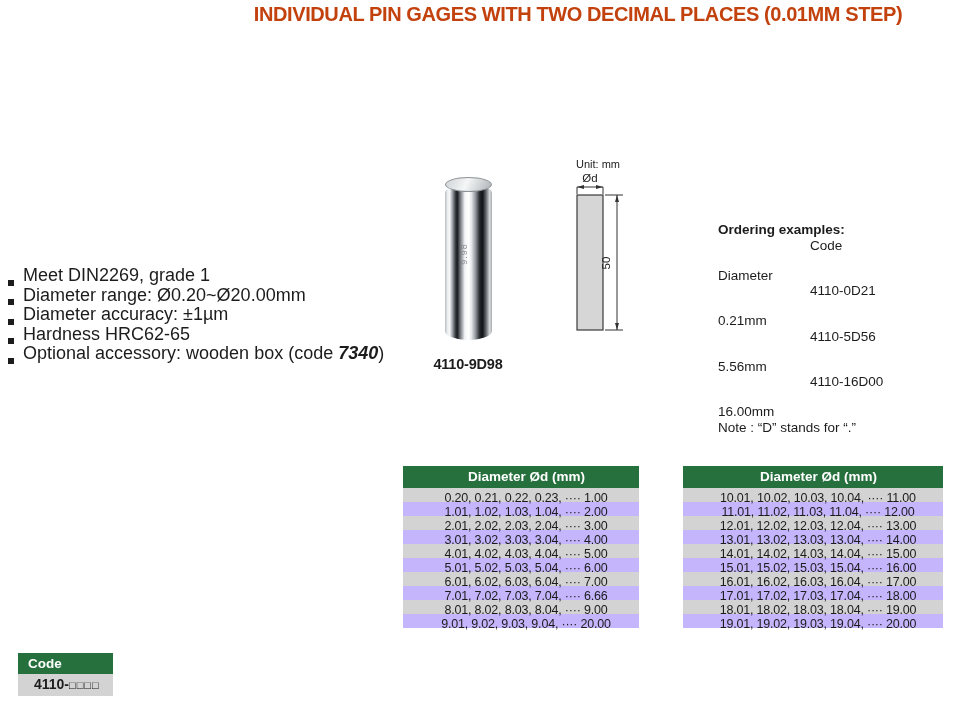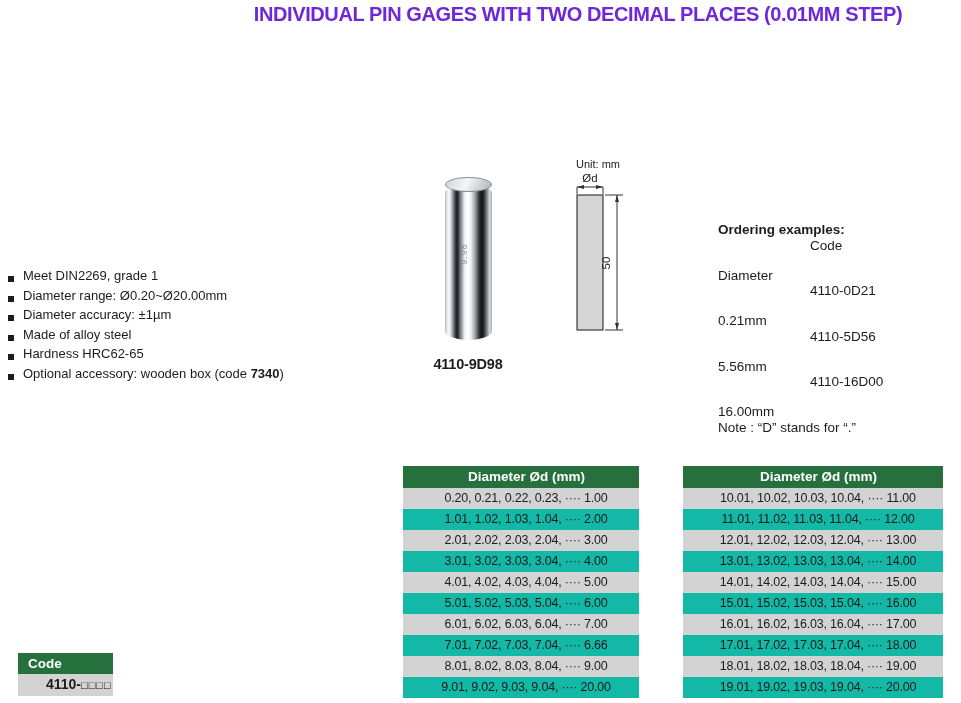--- a/index.html
+++ b/index.html
@@ -2,27 +2,27 @@
 <html><head>
 <meta charset="utf-8">
 <style>
   * { margin:0; padding:0; box-sizing:border-box; }
   html,body { width:961px; height:703px; background:#ffffff; overflow:hidden;
     font-family:"Liberation Sans","DejaVu Sans",sans-serif; color:#1c1c1c; }
   .abs { position:absolute; }
 
   
   .title { left:195px; top:3px; width:766px; text-align:center;
-    font-size:20px; font-weight:bold; letter-spacing:-0.4px; color:#6d28d9; white-space:nowrap; }
+    font-size:20px; font-weight:bold; letter-spacing:-0.4px; color:#c2410c; white-space:nowrap; }
 
   
   .features { left:8px; top:266px; width:400px; }
-  .feature { display:flex; align-items:center; line-height:19.5px; font-size:13px; }
+  .feature { display:flex; align-items:flex-end; line-height:19.5px; font-size:18px; }
   .bullet-sq { width:6px; height:6px; background:#1c1c1c; margin:7px 9px 0 0; flex:0 0 auto; }
-  .bold { font-weight:bold; }
+  .bold { font-weight:bold;font-style:italic; }
 
   
   .pin-wrap { left:445px; top:177px; width:47px; height:163px; }
   .pin-body { position:absolute; left:0; top:7px; width:47px; height:156px;
     border-radius:50% / 9px;
     background:linear-gradient(90deg,
       #b7babe 0%, #e9ebee 5%, #f7f8fa 10%, #9aa0a6 16%, #3d4145 22%, #17191b 26%,
       #6c7176 32%, #f1f3f5 42%, #ffffff 50%, #e7e9eb 56%, #9ba1a7 64%,
       #24282c 74%, #131517 80%, #606569 87%, #d6d9dc 95%, #a9adb1 100%); }
   .pin-top { position:absolute; left:0; top:0; width:47px; height:15px; border-radius:50%;
@@ -42,54 +42,50 @@
   .ord-title { font-weight:bold; }
   .ord-row { display:flex; }
   .ord-col1 { width:92px; flex:0 0 auto;margin-top:30px; }
 
   
   .gtable { top:466px;text-align:center; }
   .gtable.left { left:403px; width:236px; }
   .gtable.right { left:683px; width:260px; }
   .thead { height:21.5px; background:#26703D; color:#ffffff; font-weight:bold;
     font-size:13.5px; line-height:21.5px; padding-left:11px; }
-  .trow { height:21px; font-size:12.5px; line-height:21px; padding-left:10px;
+  .trow { height:14px; font-size:12.5px; line-height:21px; padding-left:10px;
     letter-spacing:-0.2px; white-space:nowrap; }
   .trow.dark { background:#d3d3d3; }
-  .trow.light { background:#14b8a6; }
+  .trow.light { background:#c4b5fd; }
 
   
   .code-box { left:18px; top:653px; width:95px; }
   .code-head { height:21px; background:#26703D; color:#ffffff; font-weight:bold;
     font-size:13.5px; line-height:21px; padding-left:10px; }
   .code-val { height:21.5px; background:#d3d3d3; font-size:14px; line-height:21.5px;
-    padding-left:28px; font-weight:bold; }
+    padding-left:16px; font-weight:bold; }
   .code-boxes { font-size:11px; font-weight:normal; letter-spacing:1px; color:#111; }
 </style>
 </head>
 <body>
 
 <div class="abs title">INDIVIDUAL PIN GAGES WITH TWO DECIMAL PLACES (0.01MM STEP)</div>
 
 <div class="abs features">
   <div class="feature">
     <span class="bullet-sq"></span>
     <span>Meet DIN2269, grade 1</span>
   </div>
   <div class="feature">
     <span class="bullet-sq"></span>
     <span>Diameter range: Ø0.20~Ø20.00mm</span>
   </div>
   <div class="feature">
     <span class="bullet-sq"></span>
     <span>Diameter accuracy: ±1µm</span>
-  </div>
-  <div class="feature">
-    <span class="bullet-sq"></span>
-    <span>Made of alloy steel</span>
   </div>
   <div class="feature">
     <span class="bullet-sq"></span>
     <span>Hardness HRC62-65</span>
   </div>
   <div class="feature">
     <span class="bullet-sq"></span>
     <span><span>Optional accessory: wooden box (code </span><span class="bold">7340</span><span>)</span></span>
   </div>
 </div>

